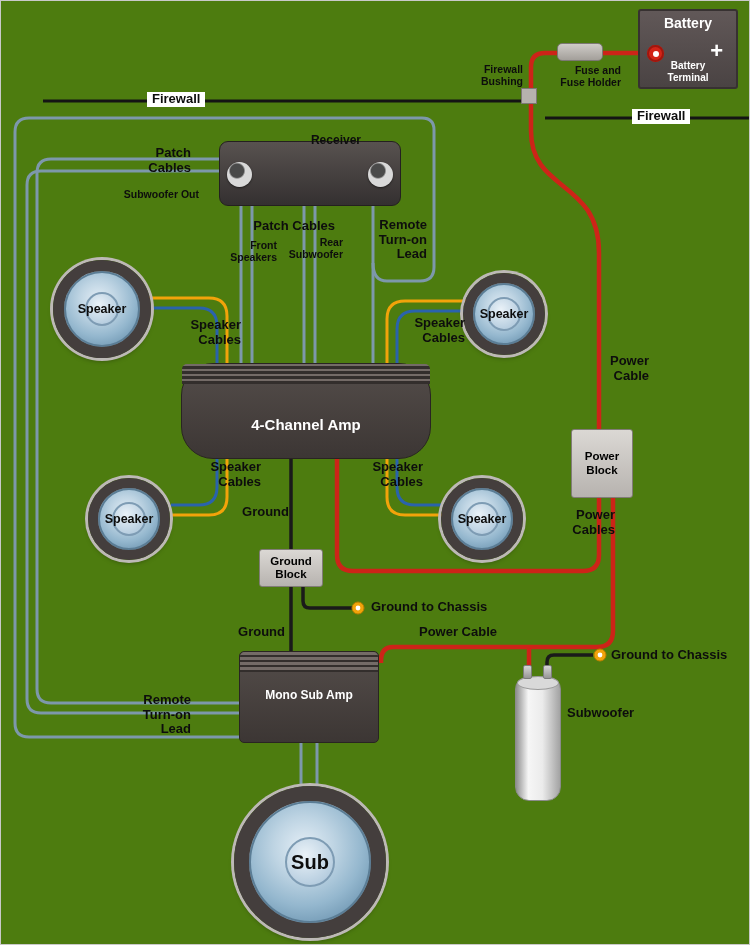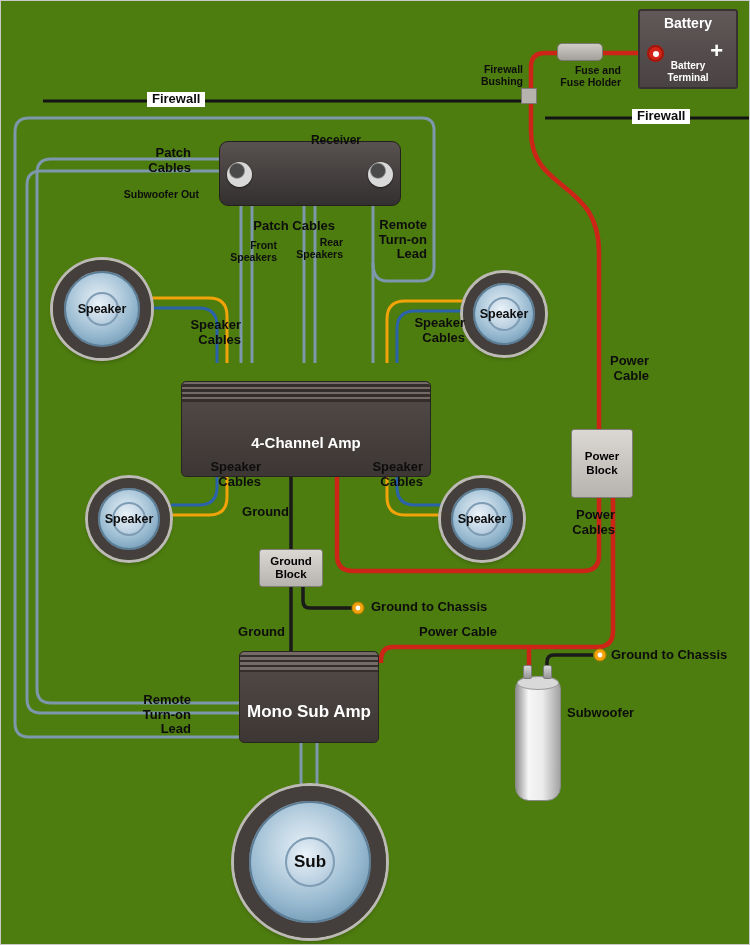--- a/index.html
+++ b/index.html
@@ -54,24 +54,24 @@
   .bars i:nth-child(3){height:14px;}.bars i:nth-child(4){height:8px;}
   .bars i:nth-child(5){height:12px;}.bars i:nth-child(6){height:17px;}
   .bars i:nth-child(7){height:9px;}
 
   
   .amp{background:linear-gradient(#544d4a,#3c3634);border:1px solid #292422;
     border-radius:5px;box-sizing:border-box;}
   .amp .fins{position:absolute;left:0;right:0;top:0;height:20px;border-radius:5px 5px 0 0;
     background:repeating-linear-gradient(180deg,#746b67 0 2.5px,#332e2c 2.5px 5px);}
   .amp .amp-label{position:absolute;left:0;right:0;color:#fff;font-weight:bold;text-align:center;}
-  .amp4{left:180px;top:380px;width:250px;height:96px;}
+  .amp4{left:180px;top:362px;width:250px;height:96px;border-radius:32px;}
   .amp4 .amp-label{top:52px;font-size:15px;}
   .ampmono{left:238px;top:650px;width:140px;height:92px;}
-  .ampmono .amp-label{top:50px;font-size:17px;}
+  .ampmono .amp-label{top:36px;font-size:12px;}
 
   
   .block{background:linear-gradient(#dbd8d4,#b7b3af);border:1.5px solid #817c77;
     border-radius:3px;display:flex;align-items:center;justify-content:center;
     font-weight:bold;font-size:11.5px;text-align:center;line-height:1.15;
     white-space:pre-line;box-sizing:border-box;}
   .powerblock{left:570px;top:428px;width:62px;height:69px;}
   .groundblock{left:258px;top:548px;width:64px;height:38px;}
 
   
@@ -81,21 +81,21 @@
     display:flex;align-items:center;justify-content:center;box-sizing:content-box;}
   .speaker .cap{position:absolute;width:30px;height:30px;border-radius:50%;
     background:radial-gradient(circle at 40% 35%, #eaf2f8, #b6cddf 75%);border:2px solid #7e9cb4;}
   .speaker .sp-label{position:relative;z-index:2;font-weight:bold;font-size:12.5px;color:#0d0d0d;}
   .spk-fl{left:52px;top:259px;width:76px;height:76px;}
   .spk-fr{left:462px;top:272px;width:62px;height:62px;border-width:10px;}
   .spk-rl{left:87px;top:477px;width:62px;height:62px;border-width:10px;}
   .spk-rr{left:440px;top:477px;width:62px;height:62px;border-width:10px;}
   .spk-sub{left:233px;top:785px;width:122px;height:122px;border-width:15px;}
   .spk-sub .cap{width:46px;height:46px;}
-  .spk-sub .sp-label{font-size:17px;}
+  .spk-sub .sp-label{font-size:20px;}
 
   
   .capacitor{left:514px;top:676px;width:46px;height:124px;
     background:linear-gradient(90deg,#8f8f8f,#f6f6f6 28%,#ebebeb 60%,#a3a3a3);
     border:1px solid #8b8b8b;border-radius:12px 12px 14px 14px;box-sizing:border-box;}
   .capacitor::before{content:"";position:absolute;left:1px;right:1px;top:-2px;height:12px;
     border-radius:50%;background:#d9d9d9;border:1px solid #9a9a9a;}
   .cap-post{position:absolute;width:9px;height:14px;top:664px;
     background:linear-gradient(#d6d6d6,#969696);border:1px solid #7c7c7c;border-radius:2px;
     box-sizing:border-box;z-index:3;}
@@ -222,21 +222,21 @@
   <div class="lbl" style="left:258px;top:133px;width:102px;font-size:12px;">Receiver</div>
 
   <div class="lbl" style="left:100px;top:145px;width:90px;">Patch
 Cables</div>
   <div class="lbl small" style="left:92px;top:188px;width:106px;">Subwoofer Out</div>
 
   <div class="lbl" style="left:222px;top:218px;width:112px;">Patch Cables</div>
   <div class="lbl small" style="left:218px;top:239px;width:58px;">Front
 Speakers</div>
   <div class="lbl small" style="left:286px;top:236px;width:56px;">Rear
-Speakers</div>
+Subwoofer</div>
   <div class="lbl" style="left:344px;top:217px;width:82px;">Remote
 Turn-on
 Lead</div>
 
   <div class="lbl" style="left:160px;top:317px;width:80px;">Speaker
 Cables</div>
   <div class="lbl" style="left:384px;top:315px;width:80px;">Speaker
 Cables</div>
   <div class="lbl" style="left:180px;top:459px;width:80px;">Speaker
 Cables</div>

